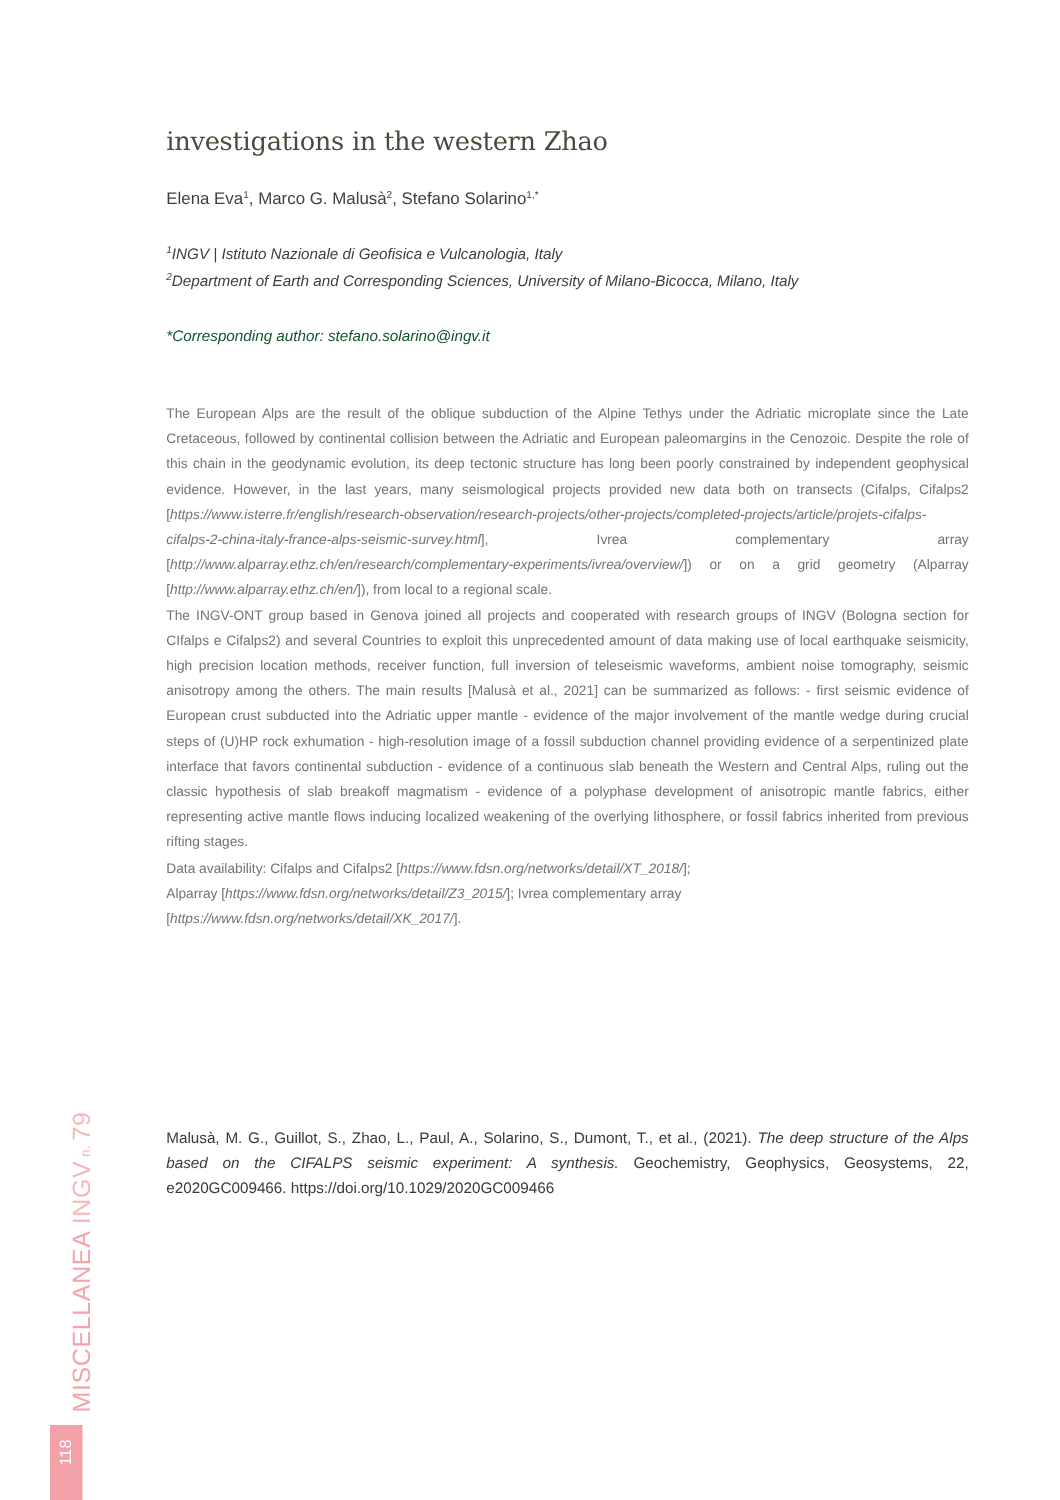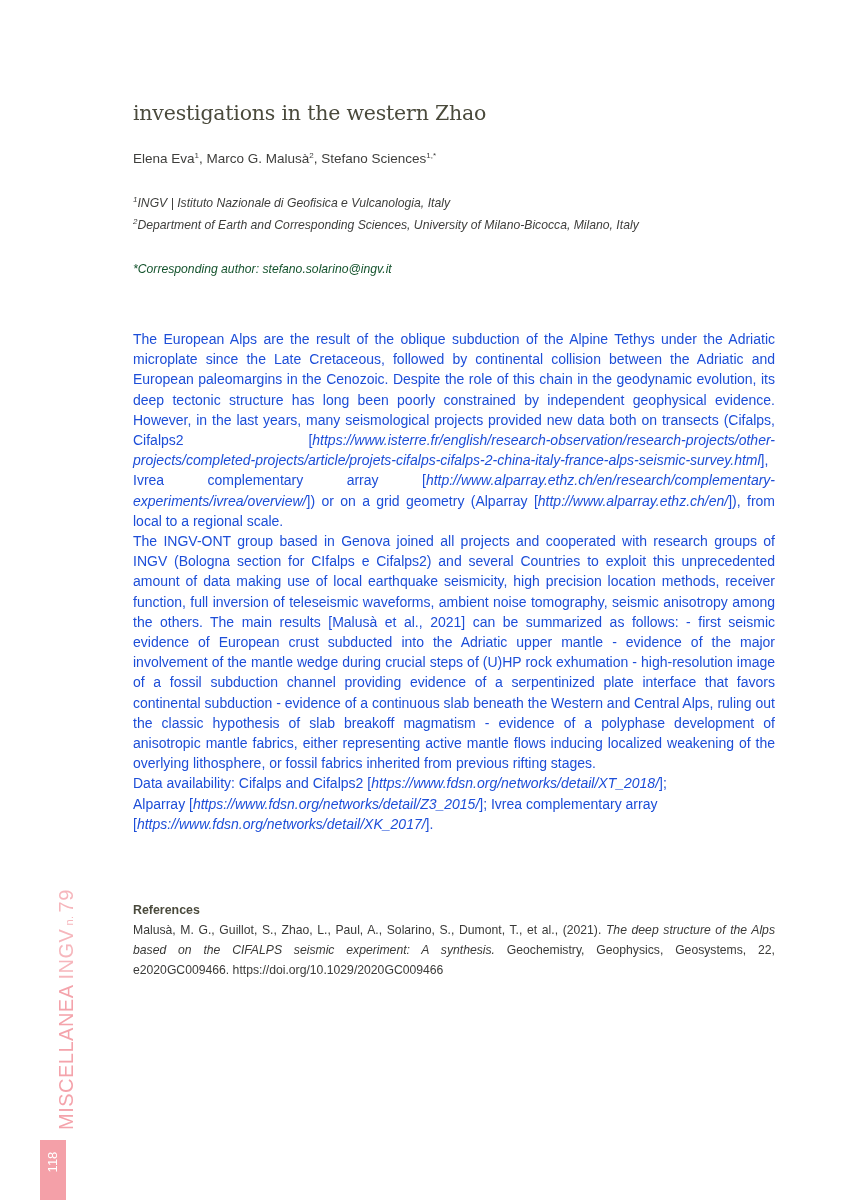--- a/index.html
+++ b/index.html
@@ -55,25 +55,24 @@
       top: 262px;
       font-size: 12.2px;
       font-style: italic;
       color: #14532d;
     }
     .body-text {
       position: absolute;
       left: 133px;
       top: 321px;
       width: 642px;
-      font-size: 14px;
+      font-size: 11px;
       line-height: 20.2px;
-      color: #1d4ed8;
+      color: #737373;
       text-align: justify;
-      margin-top: 8px;
     }
     .body-text p {
       margin: 0;
     }
     .body-text .url {
       font-style: italic;
     }
     .data-line {
       text-align: left;
     }
@@ -141,40 +140,39 @@
   </style>
 </head>
 <body>
 
 <h1 class="page-title">
   <br>
   <span>investigations in the western Zhao</span>
 </h1>
 
 <div class="authors">
-  <span>Elena Eva</span><sup>1</sup><span>, </span><span>Marco G. Malusà</span><sup>2</sup><span>, </span><span>Stefano Sciences</span><sup>1,*</sup>
+  <span>Elena Eva</span><sup>1</sup><span>, </span><span>Marco G. Malusà</span><sup>2</sup><span>, </span><span>Stefano Solarino</span><sup>1,*</sup>
 </div>
 
 <div class="affil affil-1">
   <sup>1</sup><span>INGV | Istituto Nazionale di Geofisica e Vulcanologia, Italy</span>
 </div>
 <div class="affil affil-2">
   <sup>2</sup><span>Department of Earth and Corresponding Sciences, University of Milano-Bicocca, Milano, Italy</span>
 </div>
 
 <div class="corresponding">*Corresponding author: stefano.solarino@ingv.it</div>
 
 <div class="body-text">
   <p><span>The European Alps are the result of the oblique subduction of the Alpine Tethys under the Adriatic microplate since the Late Cretaceous, followed by continental collision between the Adriatic and European paleomargins in the Cenozoic. Despite the role of this chain in the geodynamic evolution, its deep tectonic structure has long been poorly constrained by independent geophysical evidence. However, in the last years, many seismological projects provided new data both on transects (Cifalps, Cifalps2 [</span><span class="url">https://www.isterre.fr/english/research-observation/research-projects/other-projects/completed-projects/article/projets-cifalps-cifalps-2-china-italy-france-alps-seismic-survey.html</span><span>], Ivrea complementary array [</span><span class="url">http://www.alparray.ethz.ch/en/research/complementary-experiments/ivrea/overview/</span><span>]) or on a grid geometry (Alparray [</span><span class="url">http://www.alparray.ethz.ch/en/</span><span>]), from local to a regional scale.</span></p>
   <p>The INGV-ONT group based in Genova joined all projects and cooperated with research groups of INGV (Bologna section for CIfalps e Cifalps2) and several Countries to exploit this unprecedented amount of data making use of local earthquake seismicity, high precision location methods, receiver function, full inversion of teleseismic waveforms, ambient noise tomography, seismic anisotropy among the others. The main results [Malusà et al., 2021] can be summarized as follows: - first seismic evidence of European crust subducted into the Adriatic upper mantle - evidence of the major involvement of the mantle wedge during crucial steps of (U)HP rock exhumation - high-resolution image of a fossil subduction channel providing evidence of a serpentinized plate interface that favors continental subduction - evidence of a continuous slab beneath the Western and Central Alps, ruling out the classic hypothesis of slab breakoff magmatism - evidence of a polyphase development of anisotropic mantle fabrics, either representing active mantle flows inducing localized weakening of the overlying lithosphere, or fossil fabrics inherited from previous rifting stages.</p>
   <p class="data-line"><span>Data availability: Cifalps and Cifalps2 [</span><span class="url">https://www.fdsn.org/networks/detail/XT_2018/</span><span>];</span><br><span>Alparray [</span><span class="url">https://www.fdsn.org/networks/detail/Z3_2015/</span><span>]; Ivrea complementary array</span><br><span>[</span><span class="url">https://www.fdsn.org/networks/detail/XK_2017/</span><span>].</span></p>
 </div>
 
 <div class="references">
-  <h2>References</h2>
   <div>
     <span>Malusà, M. G., Guillot, S., Zhao, L., Paul, A., Solarino, S., Dumont, T., et al., (2021). </span><span class="ref-title">The deep structure of the Alps based on the CIFALPS seismic experiment: A synthesis.</span><span> Geochemistry, Geophysics, Geosystems, 22, e2020GC009466. https://doi.org/10.1029/2020GC009466</span>
   </div>
 </div>
 
 <div class="sidebar-text">
   <span>MISCELLANEA</span>
   <span class="light">INGV</span><span class="issue-n light">n.</span><span class="light">79</span>
 </div>
 

